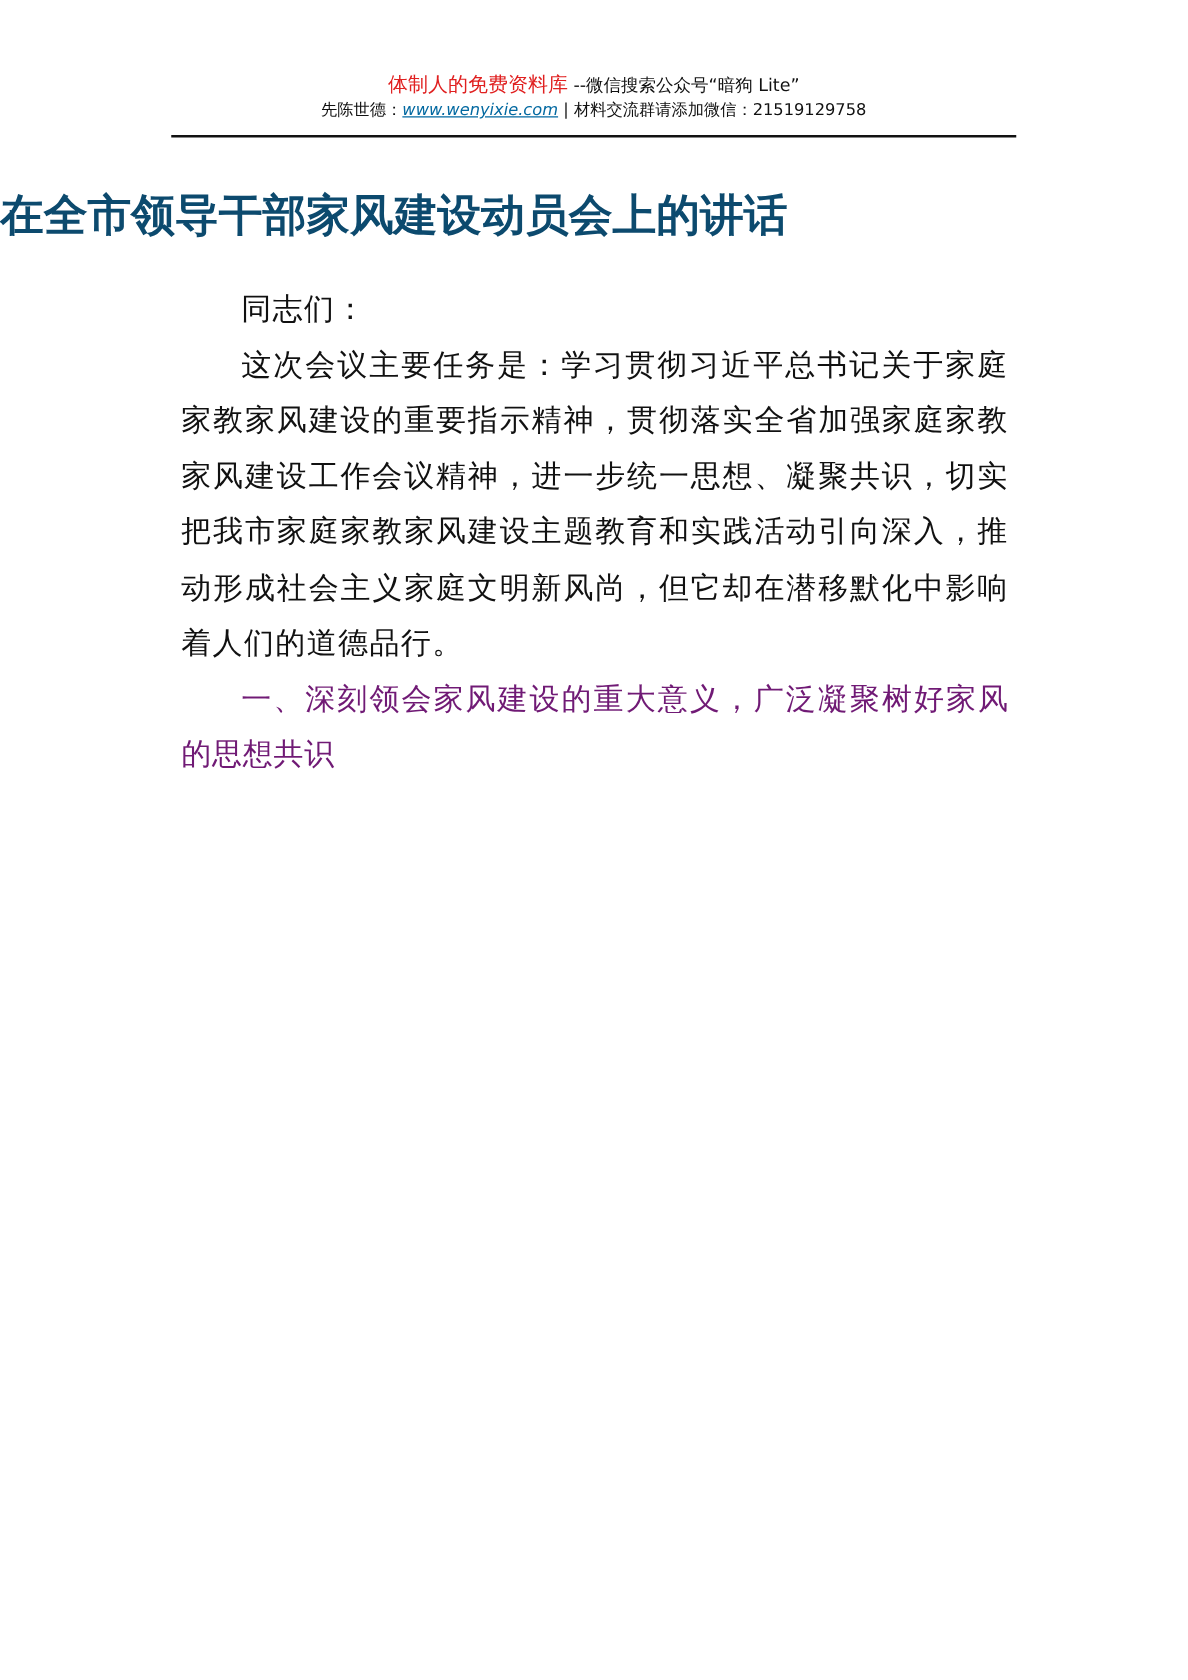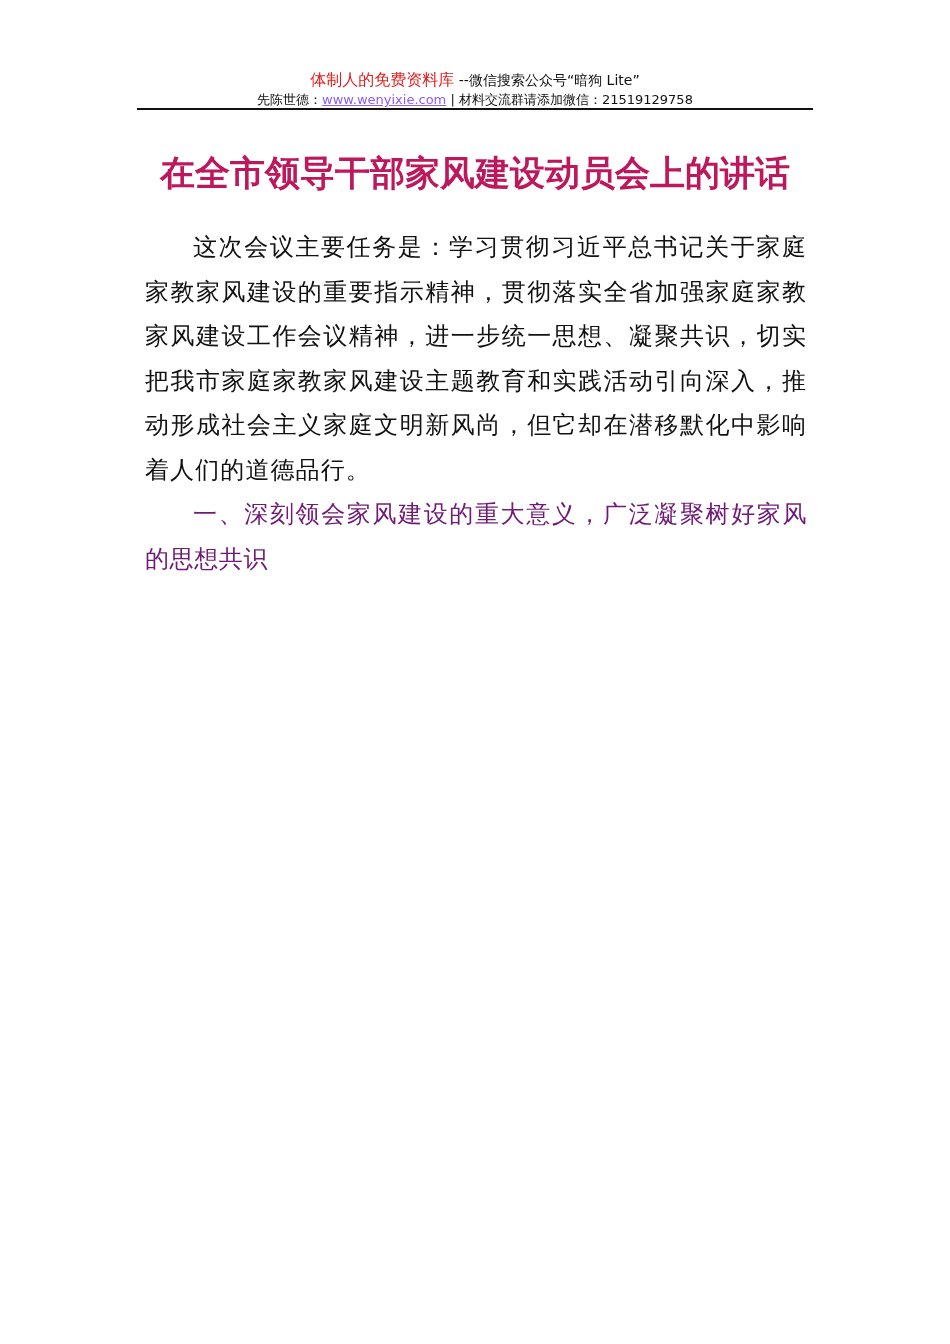--- a/index.html
+++ b/index.html
@@ -1,38 +1,39 @@
 <!DOCTYPE html>
 <html><head>
 <meta charset="utf-8">
 <style>
   html, body { margin: 0; padding: 0; background: #ffffff; }
   body { width: 950px; height: 1344px; position: relative; overflow: hidden; font-family: "DejaVu Serif", serif; color: #111; }
-  .header { position: absolute; left: 0; top: 70px; width: 950px; text-align: center; font-family: "DejaVu Sans", sans-serif; }
+  .header { position: absolute; left: 0; top: 58px; width: 950px; text-align: center; font-family: "DejaVu Sans", sans-serif; }
   .header .line1 { font-size: 14px; line-height: 20px; color: #111; }
   .header .line1 .brand { color: #e02020; font-size: 16px; }
   .header .line2 { font-size: 13px; line-height: 20px; color: #111; margin-top: 0px; }
-  .header .line2 a { color: #8b5cf6; text-decoration: underline; }
+  .header .line2 a { color: #0369a1; text-decoration: underline; font-style: italic; }
   .rule { position: absolute; left: 137px; top: 108px; width: 676px; height: 2px; background: #111; }
-  .title { position: absolute; left: 0; top: 148px; width: 950px; text-align: center; font-family: "DejaVu Serif", serif; font-weight: bold; font-size: 35px; line-height: 50px; letter-spacing: 0px; color: #be185d; }
+  .title { position: absolute; left: 0; top: 148px; width: 950px; font-family: "DejaVu Serif", serif; font-weight: bold; font-size: 35px; line-height: 50px; letter-spacing: 0px; color: #0c4a6e; }
   .body { position: absolute; left: 145px; top: 225px; width: 662px; font-size: 24px; line-height: 44.5px; color: #111; letter-spacing: 1.1px; text-align: justify; }
   .body p { margin: 0; text-indent: 2em; }
   .body p.heading { color: #701a75; font-family: "DejaVu Sans", sans-serif; letter-spacing: 0.6px; }
 </style>
 </head>
 <body>
 
 <div class="header">
   <div class="line1">
     <span class="brand">体制人的免费资料库</span><span> --微信搜索公众号“暗狗 Lite”</span>
   </div>
   <div class="line2">
     <span>先陈世德：</span><a>www.wenyixie.com</a><span> | 材料交流群请添加微信：21519129758</span>
   </div>
 </div>
 <div class="rule"></div>
 
 <div class="title">在全市领导干部家风建设动员会上的讲话</div>
 
 <div class="body">
+  <p>同志们：</p>
   <p>这次会议主要任务是：学习贯彻习近平总书记关于家庭家教家风建设的重要指示精神，贯彻落实全省加强家庭家教家风建设工作会议精神，进一步统一思想、凝聚共识，切实把我市家庭家教家风建设主题教育和实践活动引向深入，推动形成社会主义家庭文明新风尚，但它却在潜移默化中影响着人们的道德品行。</p>
   <p class="heading">一、深刻领会家风建设的重大意义，广泛凝聚树好家风的思想共识</p>
 </div>
 
 </body></html>

